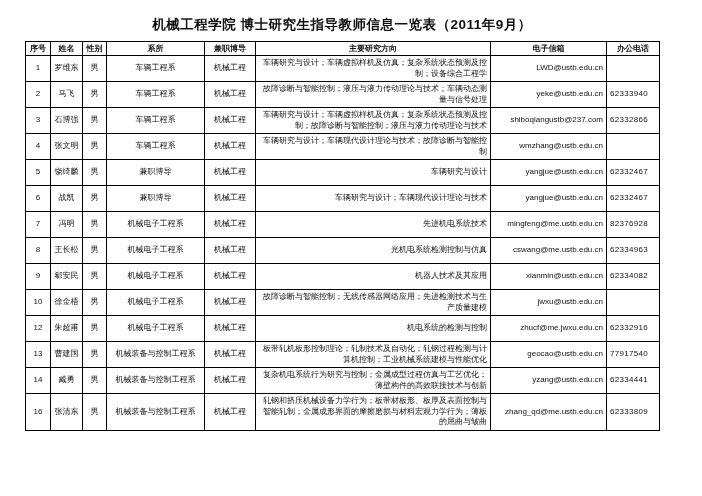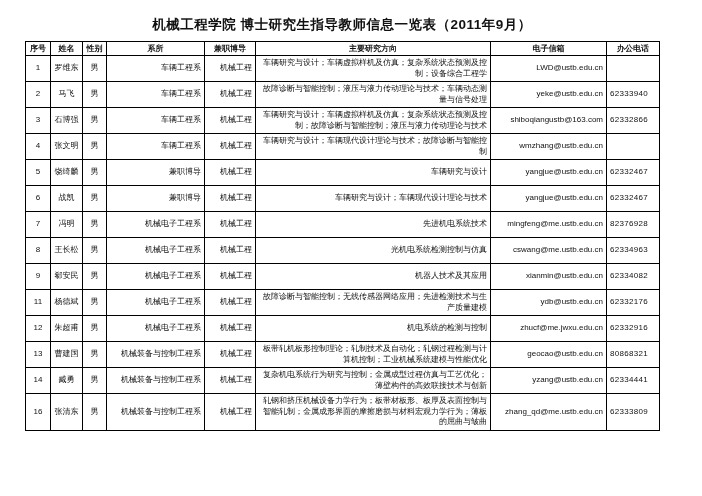--- a/index.html
+++ b/index.html
@@ -48,21 +48,21 @@
     text-align: center;
     white-space: nowrap;
   }
   table.sheet td {
     font-size: 8px;
     line-height: 10.5px;
     height: 21px;
     padding: 2px 3px;
   }
   td.c-no, td.c-name, td.c-gender { text-align: center; padding: 2px 1px; }
-  td.c-dept, td.c-major { text-align: right; }
+  td.c-dept, td.c-major { text-align: center; }
   td.c-research { text-align: right; }
   td.c-email { text-align: right; padding-right: 3px; white-space: nowrap; font-size: 8px; }
   td.c-phone { text-align: left; padding-right: 5px; font-size: 7.5px; letter-spacing: 0.3px; }
 </style>
 </head>
 <body>
 
 <div class="page">
   <div class="doc">
     <h1 class="doc-title">机械工程学院 博士研究生指导教师信息一览表（2011年9月）</h1>
@@ -111,21 +111,21 @@
     <td class="c-email">yeke@ustb.edu.cn</td>
     <td class="c-phone">62333940</td>
   </tr>
           <tr>
     <td class="c-no">3</td>
     <td class="c-name">石博强</td>
     <td class="c-gender">男</td>
     <td class="c-dept">车辆工程系</td>
     <td class="c-major">机械工程</td>
     <td class="c-research">车辆研究与设计；车辆虚拟样机及仿真；复杂系统状态预测及控制；故障诊断与智能控制；液压与液力传动理论与技术</td>
-    <td class="c-email">shiboqiangustb@163.com</td>
+    <td class="c-email">shiboqiangustb@237.com</td>
     <td class="c-phone">62332866</td>
   </tr>
           <tr>
     <td class="c-no">4</td>
     <td class="c-name">张文明</td>
     <td class="c-gender">男</td>
     <td class="c-dept">车辆工程系</td>
     <td class="c-major">机械工程</td>
     <td class="c-research">车辆研究与设计；车辆现代设计理论与技术；故障诊断与智能控制</td>
     <td class="c-email">wmzhang@ustb.edu.cn</td>
@@ -175,48 +175,48 @@
     <td class="c-no">9</td>
     <td class="c-name">郗安民</td>
     <td class="c-gender">男</td>
     <td class="c-dept">机械电子工程系</td>
     <td class="c-major">机械工程</td>
     <td class="c-research">机器人技术及其应用</td>
     <td class="c-email">xianmin@ustb.edu.cn</td>
     <td class="c-phone">62334082</td>
   </tr>
           <tr>
-    <td class="c-no">11</td>
-    <td class="c-name">杨德斌</td>
+    <td class="c-no">10</td>
+    <td class="c-name">徐金梧</td>
     <td class="c-gender">男</td>
     <td class="c-dept">机械电子工程系</td>
     <td class="c-major">机械工程</td>
     <td class="c-research">故障诊断与智能控制；无线传感器网络应用；先进检测技术与生产质量建模</td>
-    <td class="c-email">ydb@ustb.edu.cn</td>
-    <td class="c-phone">62332176</td>
+    <td class="c-email">jwxu@ustb.edu.cn</td>
+    <td class="c-phone"></td>
   </tr>
           <tr>
     <td class="c-no">12</td>
     <td class="c-name">朱超甫</td>
     <td class="c-gender">男</td>
     <td class="c-dept">机械电子工程系</td>
     <td class="c-major">机械工程</td>
     <td class="c-research">机电系统的检测与控制</td>
     <td class="c-email">zhucf@me.jwxu.edu.cn</td>
     <td class="c-phone">62332916</td>
   </tr>
           <tr>
     <td class="c-no">13</td>
     <td class="c-name">曹建国</td>
     <td class="c-gender">男</td>
     <td class="c-dept">机械装备与控制工程系</td>
     <td class="c-major">机械工程</td>
     <td class="c-research">板带轧机板形控制理论；轧制技术及自动化；轧钢过程检测与计算机控制；工业机械系统建模与性能优化</td>
     <td class="c-email">geocao@ustb.edu.cn</td>
-    <td class="c-phone">80868321</td>
+    <td class="c-phone">77917540</td>
   </tr>
           <tr>
     <td class="c-no">14</td>
     <td class="c-name">臧勇</td>
     <td class="c-gender">男</td>
     <td class="c-dept">机械装备与控制工程系</td>
     <td class="c-major">机械工程</td>
     <td class="c-research">复杂机电系统行为研究与控制；金属成型过程仿真与工艺优化；薄壁构件的高效联接技术与创新</td>
     <td class="c-email">yzang@ustb.edu.cn</td>
     <td class="c-phone">62334441</td>

